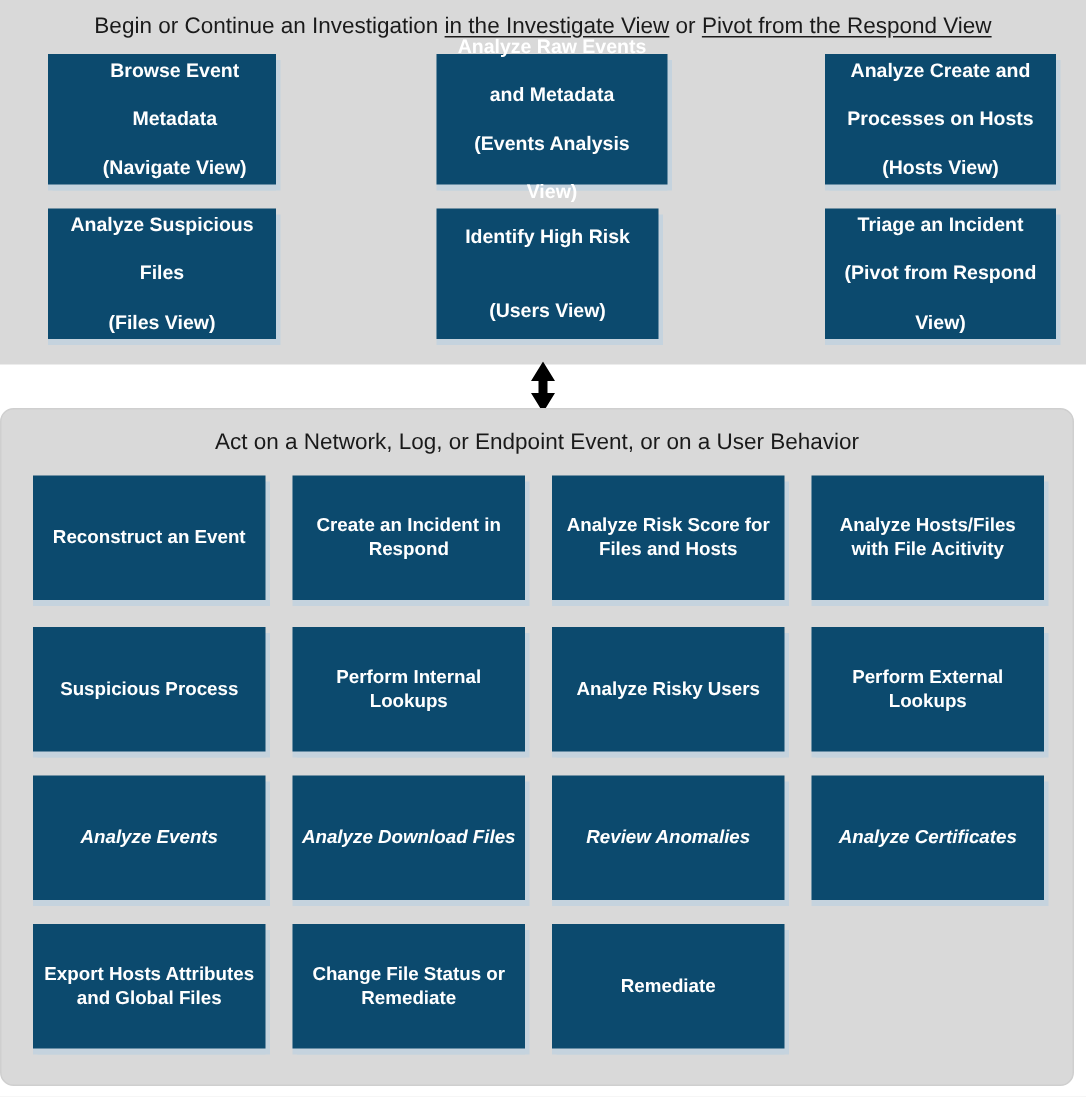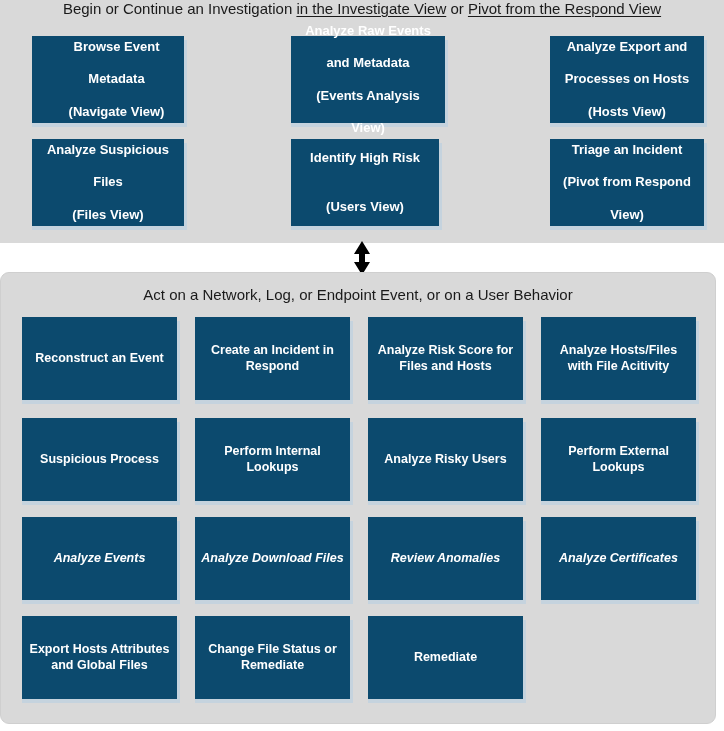--- a/index.html
+++ b/index.html
@@ -40,20 +40,21 @@
   
   .panel-heading {
     text-align: center;
     font-size: 15px;
     color: #1a1a1a;
     font-weight: 400;
     line-height: 1.2;
     white-space: nowrap;
   }
   #panel-investigate .panel-heading {
+    padding-top: 9px;
   }
   #panel-act .panel-heading {
     padding-top: 13px;
   }
   .panel-heading u {
     text-decoration: underline;
     text-underline-offset: 2px;
   }
 
   
@@ -126,21 +127,21 @@
     <span>
       <span>Analyze Raw Events</span><br>
       <span>and Metadata</span><br>
       <span>(Events Analysis</span><br>
       <span>View)</span>
     </span>
   </div>
 
   <div class="node top-node" id="node-analyze-files-processes">
     <span>
-      <span>Analyze Export and</span><br>
+      <span>Analyze Create and</span><br>
       <span>Processes on Hosts</span><br>
       <span>(Hosts View)</span>
     </span>
   </div>
 
   <div class="node top-node" id="node-analyze-suspicious-files">
     <span>
       <span>Analyze Suspicious</span><br>
       <span>Files</span><br>
       <span>(Files View)</span>

